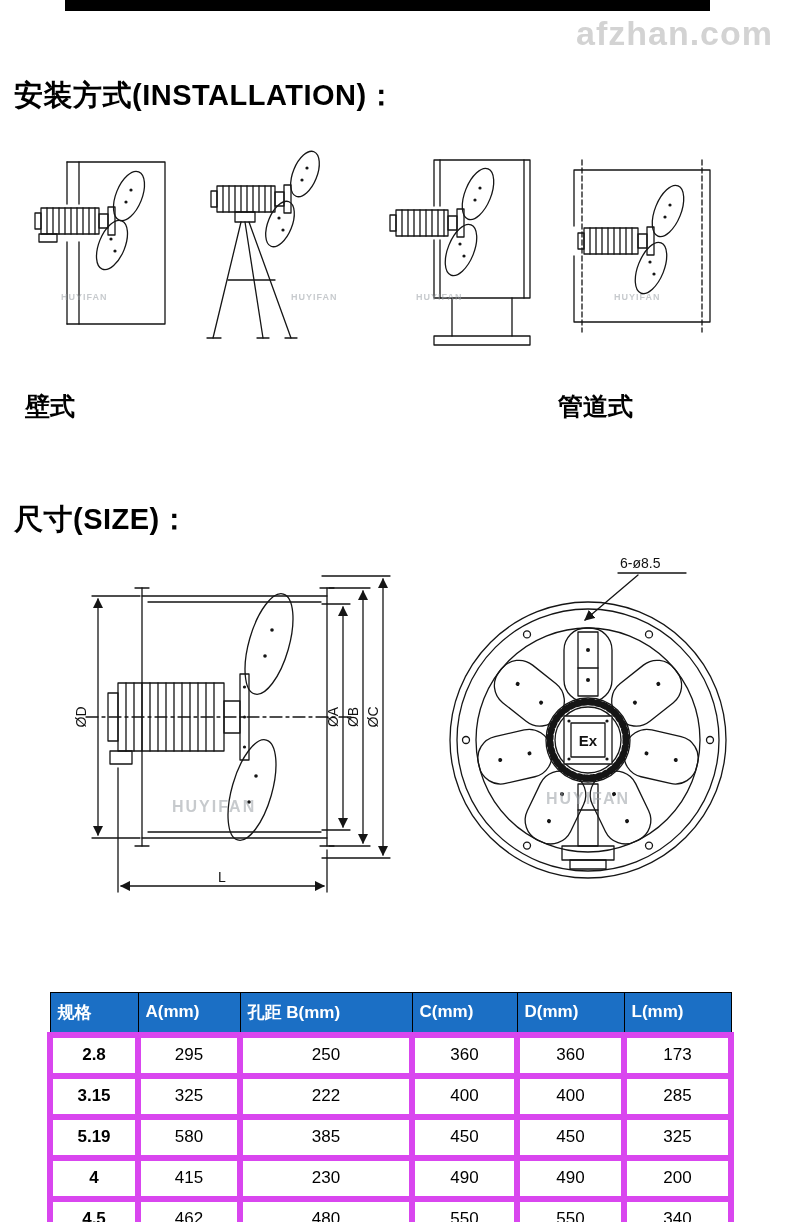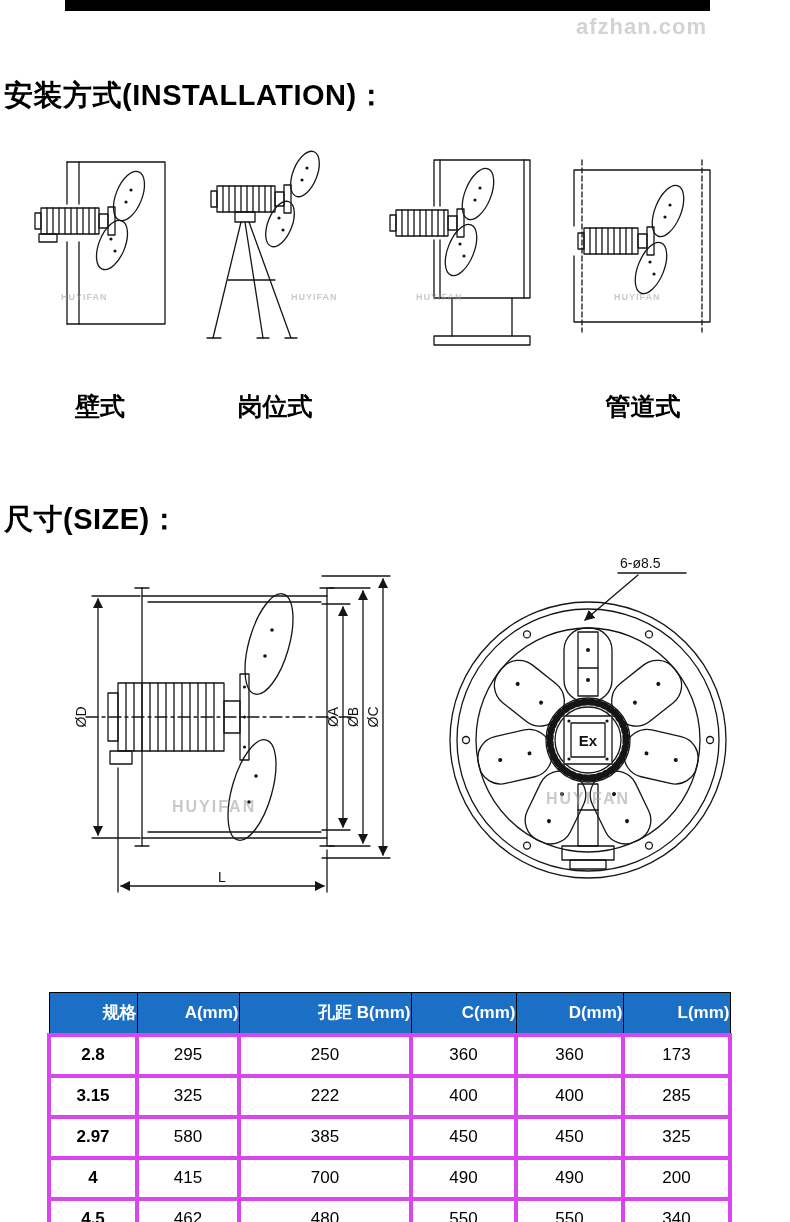--- a/index.html
+++ b/index.html
@@ -1,46 +1,46 @@
 <!DOCTYPE html>
 <html><head>
 <meta charset="utf-8">
 <style>
   *{margin:0;padding:0;box-sizing:border-box}
   html,body{background:#fff}
   body{position:relative;width:790px;height:1222px;overflow:hidden;color:#000;
        font-family:"Liberation Sans",sans-serif}
   .topbar{position:absolute;left:65px;top:0;width:645px;height:11px;background:#000}
-  .sitemark{position:absolute;left:576px;top:14px;font-size:22px;font-weight:bold;
+  .sitemark{position:absolute;left:576px;top:14px;font-size:34px;font-weight:bold;
             color:#d3d3d3;letter-spacing:1px}
-  .h-title{position:absolute;left:4px;font-size:29px;font-weight:bold;letter-spacing:.5px}
+  .h-title{position:absolute;left:14px;font-size:29px;font-weight:bold;letter-spacing:.5px}
   #t-install{top:76px}
   #t-size{top:500px}
   .fig{position:absolute;top:148px}
   .fig svg{display:block}
-  .fig-label{text-align:center;margin-top:10px;font-size:25px;font-weight:bold;
+  .fig-label{text-align:left;margin-top:10px;font-size:25px;font-weight:bold;
              font-family:"DejaVu Serif",serif}
   .f1{left:25px;width:150px}.f2{left:195px;width:160px}.f3{left:378px;width:160px}.f4{left:558px;width:170px}
   .side-view{position:absolute;left:22px;top:552px}
   .front-view{position:absolute;left:428px;top:550px}
   .draw path,.draw rect,.draw circle,.draw ellipse{stroke:#151515;stroke-width:1.3;fill:none;
        stroke-linecap:round;stroke-linejoin:round}
   .draw .d{fill:#151515;stroke:none}
   .draw text{stroke:none;fill:#111}
   .draw .dim{font-family:"Liberation Sans",sans-serif;font-size:14px}
   .draw .exlbl{font-size:15px;font-weight:bold}
   .draw .wm{fill:#9aa0a6;opacity:.55;font-weight:bold}
   .draw .wbox{fill:#fff}
   .draw .teeth{stroke-width:7;stroke-dasharray:2.5 4.2}
   .draw .dash{stroke-dasharray:12 4 3 4}
   .draw .dash2{stroke-dasharray:5 3}
   table.spec{position:absolute;left:47px;top:992px;width:681px;border-collapse:collapse;table-layout:fixed}
   .spec th{background:#1b6fc5;color:#fff;font-size:17px;font-weight:bold;height:42px;
-           border:1px solid #000;text-align:right;padding:0}
-  .spec td{font-size:17px;height:41px;border:4px solid #d946ef;text-align:center;background:#fff;padding:0}
+           border:1px solid #000;text-align:left;padding:7px}
+  .spec td{font-size:17px;height:41px;border:6px solid #d946ef;text-align:center;background:#fff;padding:0}
   .spec td.k{font-weight:bold}
 </style>
 </head>
 <body>
 
 <div class="topbar"></div>
 <div class="sitemark">afzhan.com</div>
 
 <h1 class="h-title" id="t-install">安装方式(INSTALLATION)：</h1>
 
@@ -82,21 +82,20 @@
     <path d="M12 190 H26 M90 190 H102 M62 190 H74"></path>
     <path d="M33 132 L80 132"></path>
     <g>
       <circle class="d" cx="112" cy="20" r="1.6"></circle>
         <circle class="d" cx="107" cy="32" r="1.6"></circle>
       <circle class="d" cx="84" cy="70" r="1.6"></circle>
         <circle class="d" cx="88" cy="82" r="1.6"></circle>
     </g>
     <text class="wm" font-size="9" letter-spacing="1" x="96" y="152">HUYIFAN</text>
   </svg>
-  <div class="fig-label">岗位式</div>
 </div>
 
 <div class="fig f3">
   <svg class="draw" width="160" height="232" viewBox="0 0 160 232">
     <path d="M56 12 H152 V150 H56 M56 12 V58 M56 92 V150"></path>
     <path d="M62 12 V58 M62 92 V150"></path>
     <path d="M146 12 V150"></path>
     <rect x="18" y="62" width="52" height="26"></rect>
     <path d="M24 62 V88 M30 62 V88 M36 62 V88 M42 62 V88 M48 62 V88 M54 62 V88 M60 62 V88 M66 62 V88"></path>
     <rect x="12" y="67" width="6" height="16"></rect>
@@ -287,31 +286,31 @@
     </tr>
     <tr>
       <td class="k">3.15</td>
       <td>325</td>
       <td>222</td>
       <td>400</td>
       <td>400</td>
       <td>285</td>
     </tr>
     <tr>
-      <td class="k">2.97</td>
+      <td class="k">5.19</td>
       <td>580</td>
       <td>385</td>
       <td>450</td>
       <td>450</td>
       <td>325</td>
     </tr>
     <tr>
       <td class="k">4</td>
       <td>415</td>
-      <td>700</td>
+      <td>230</td>
       <td>490</td>
       <td>490</td>
       <td>200</td>
     </tr>
     <tr>
       <td class="k">4.5</td>
       <td>462</td>
       <td>480</td>
       <td>550</td>
       <td>550</td>

